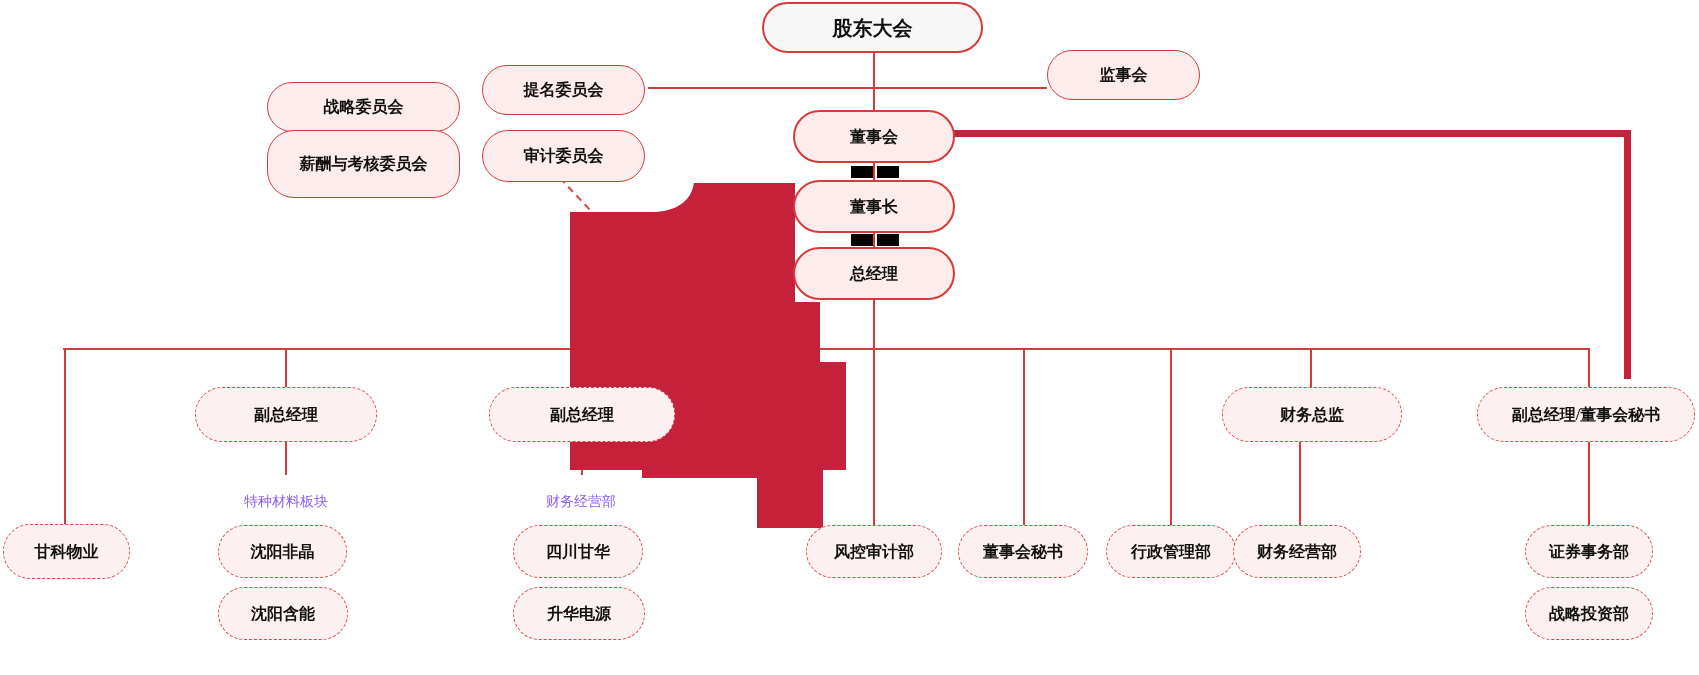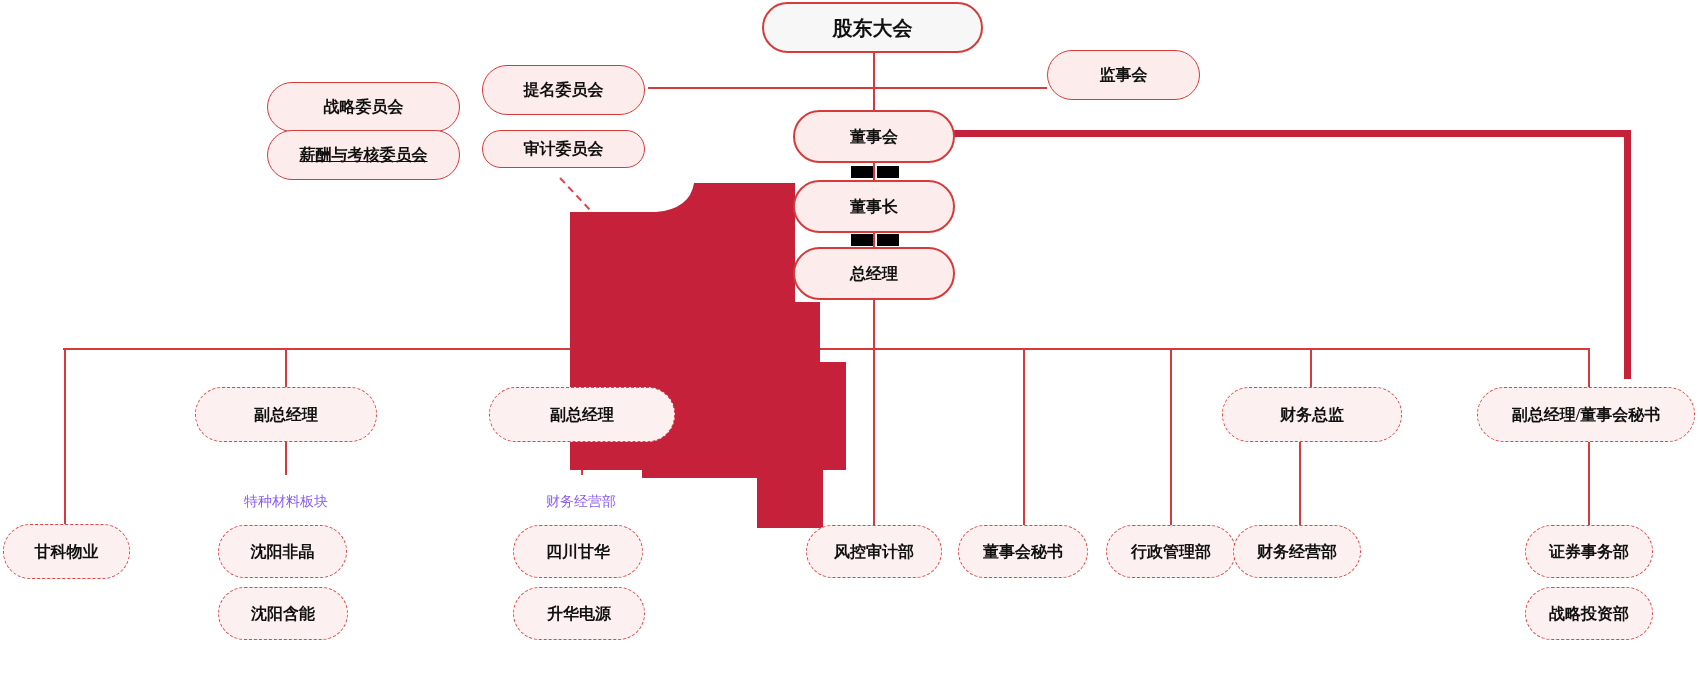--- a/index.html
+++ b/index.html
@@ -78,24 +78,24 @@
   <div class="node top" style="left:762px;top:2px;width:221px;height:51px;">
       <span>股东大会</span>
     </div>
 
   <div class="node" style="left:267px;top:65px;width:193px;height:50px;margin-top:17px;">
       <span>战略委员会</span>
     </div>
   <div class="node" style="left:482px;top:65px;width:163px;height:50px;">
       <span>提名委员会</span>
     </div>
-  <div class="node" style="left:267px;top:130px;width:193px;height:50px;text-decoration:underline;">
+  <div class="node" style="left:267px;top:130px;width:193px;height:68px;">
       <span>薪酬与考核委员会</span>
     </div>
-  <div class="node" style="left:482px;top:130px;width:163px;height:38px;">
+  <div class="node" style="left:482px;top:130px;width:163px;height:52px;">
       <span>审计委员会</span>
     </div>
   <div class="node" style="left:1047px;top:50px;width:153px;height:50px;">
       <span>监事会</span>
     </div>
 
   <div class="node core" style="left:793px;top:180px;width:162px;height:53px;">
       <span>董事长</span>
     </div>
   <div class="node core" style="left:793px;top:110px;width:162px;height:53px;">

